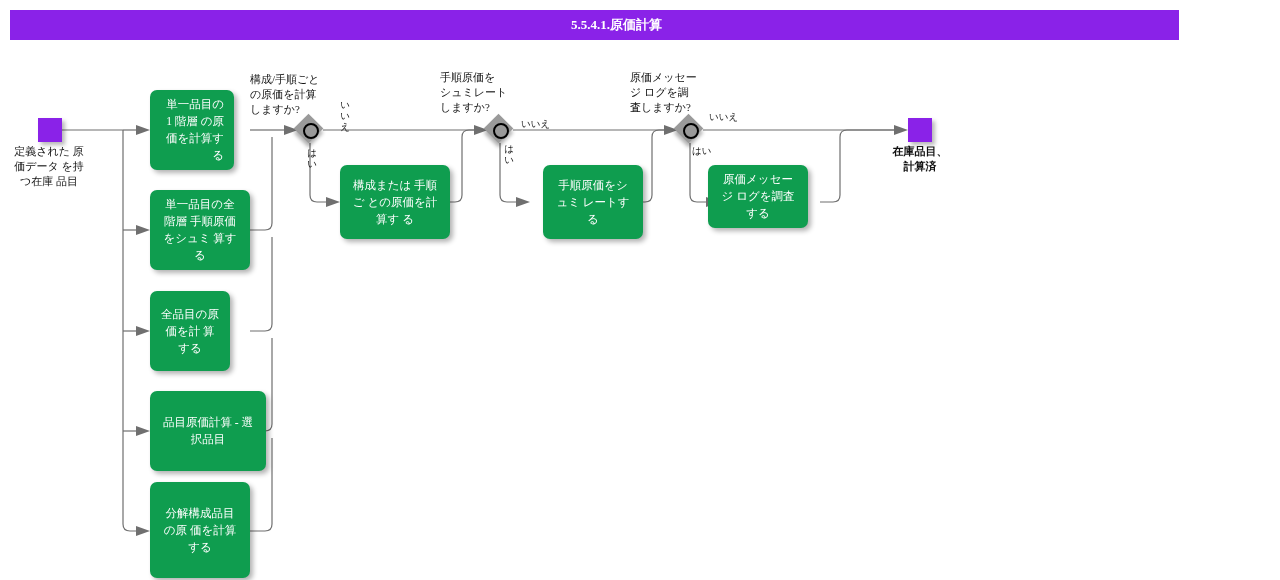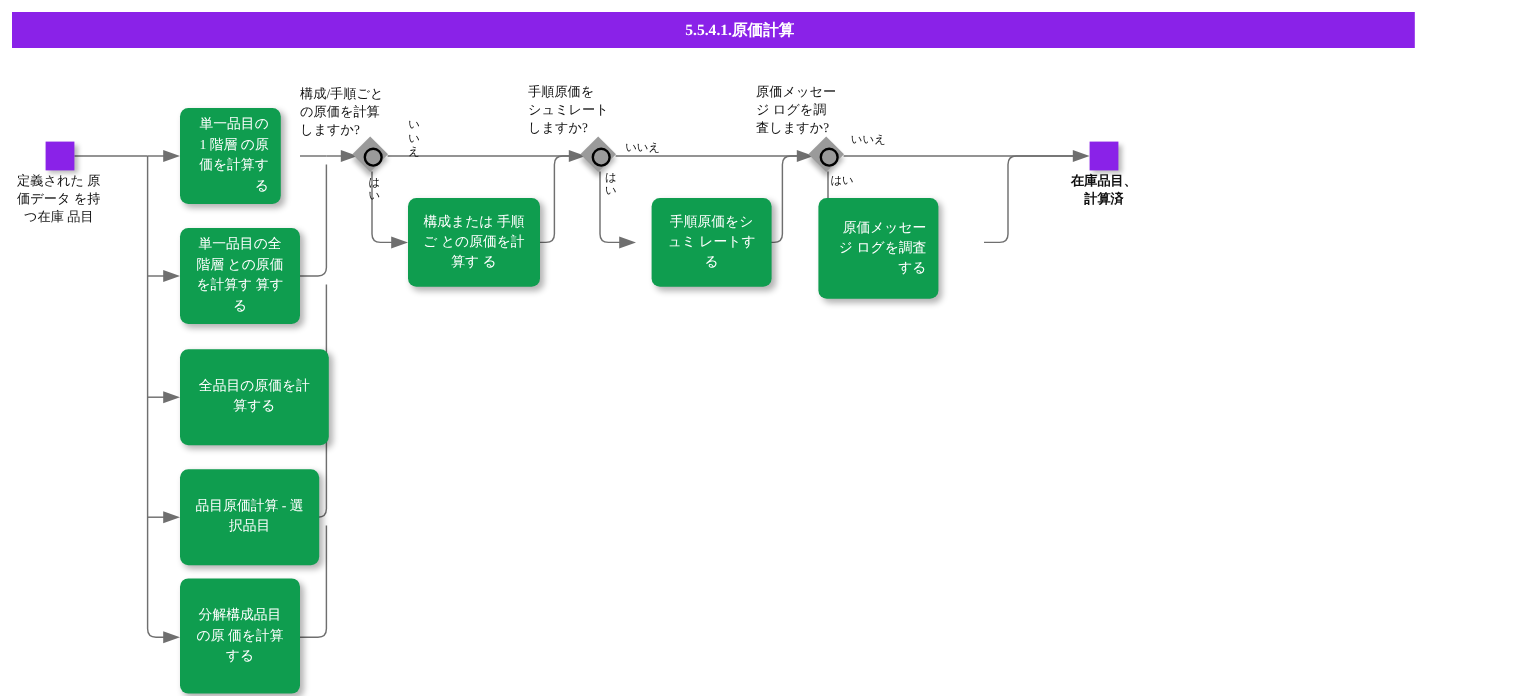--- a/index.html
+++ b/index.html
@@ -189,24 +189,24 @@
 
 <div class="terminator" style="left:38px; top:118px;"></div>
 <div class="terminator-label" style="left:-6px; top:144px;">定義された 原
 価データ を持
 つ在庫 品目</div>
 
 <div class="process" style="left:150px; top:90px; width:84px; height:80px;text-align:right;">単一品目の 1 階層
 の原価を計算する</div>
 
 <div class="process" style="left:150px; top:190px; width:100px; height:80px;">単一品目の全階層
-との原価を計算す
+手順原価をシュミ
 算する</div>
 
-<div class="process" style="left:150px; top:291px; width:124px; height:80px;">全品目の原価を計
+<div class="process" style="left:150px; top:291px; width:80px; height:80px;">全品目の原価を計
 算する</div>
 
 <div class="process" style="left:150px; top:391px; width:116px; height:80px;">品目原価計算 -
 選択品目</div>
 
 <div class="process" style="left:150px; top:482px; width:100px; height:96px;">分解構成品目の原
 価を計算する</div>
 
 <div class="decision" style="left:295px; top:115px;">
   <div class="diamond"></div>
@@ -238,18 +238,18 @@
 <div class="decision" style="left:675px; top:115px;">
   <div class="diamond"></div>
   <div class="ring"></div>
 </div>
 <div class="decision-label" style="left:630px; top:70px;">原価メッセー
 ジ ログを調
 査しますか?</div>
 <div class="branch-label" style="left:709px; top:112px;">いいえ</div>
 <div class="branch-label" style="left:692px; top:146px;">はい</div>
 
-<div class="process" style="left:682px; top:165px; width:100px; height:84px;text-align:right;">原価メッセージ
+<div class="process" style="left:708px; top:165px; width:100px; height:63px;">原価メッセージ
 ログを調査する</div>
 
 <div class="terminator" style="left:908px; top:118px;"></div>
 <div class="terminator-label" style="left:865px; top:144px;font-weight:bold;">在庫品目、
 計算済</div>
 
 </body></html>

